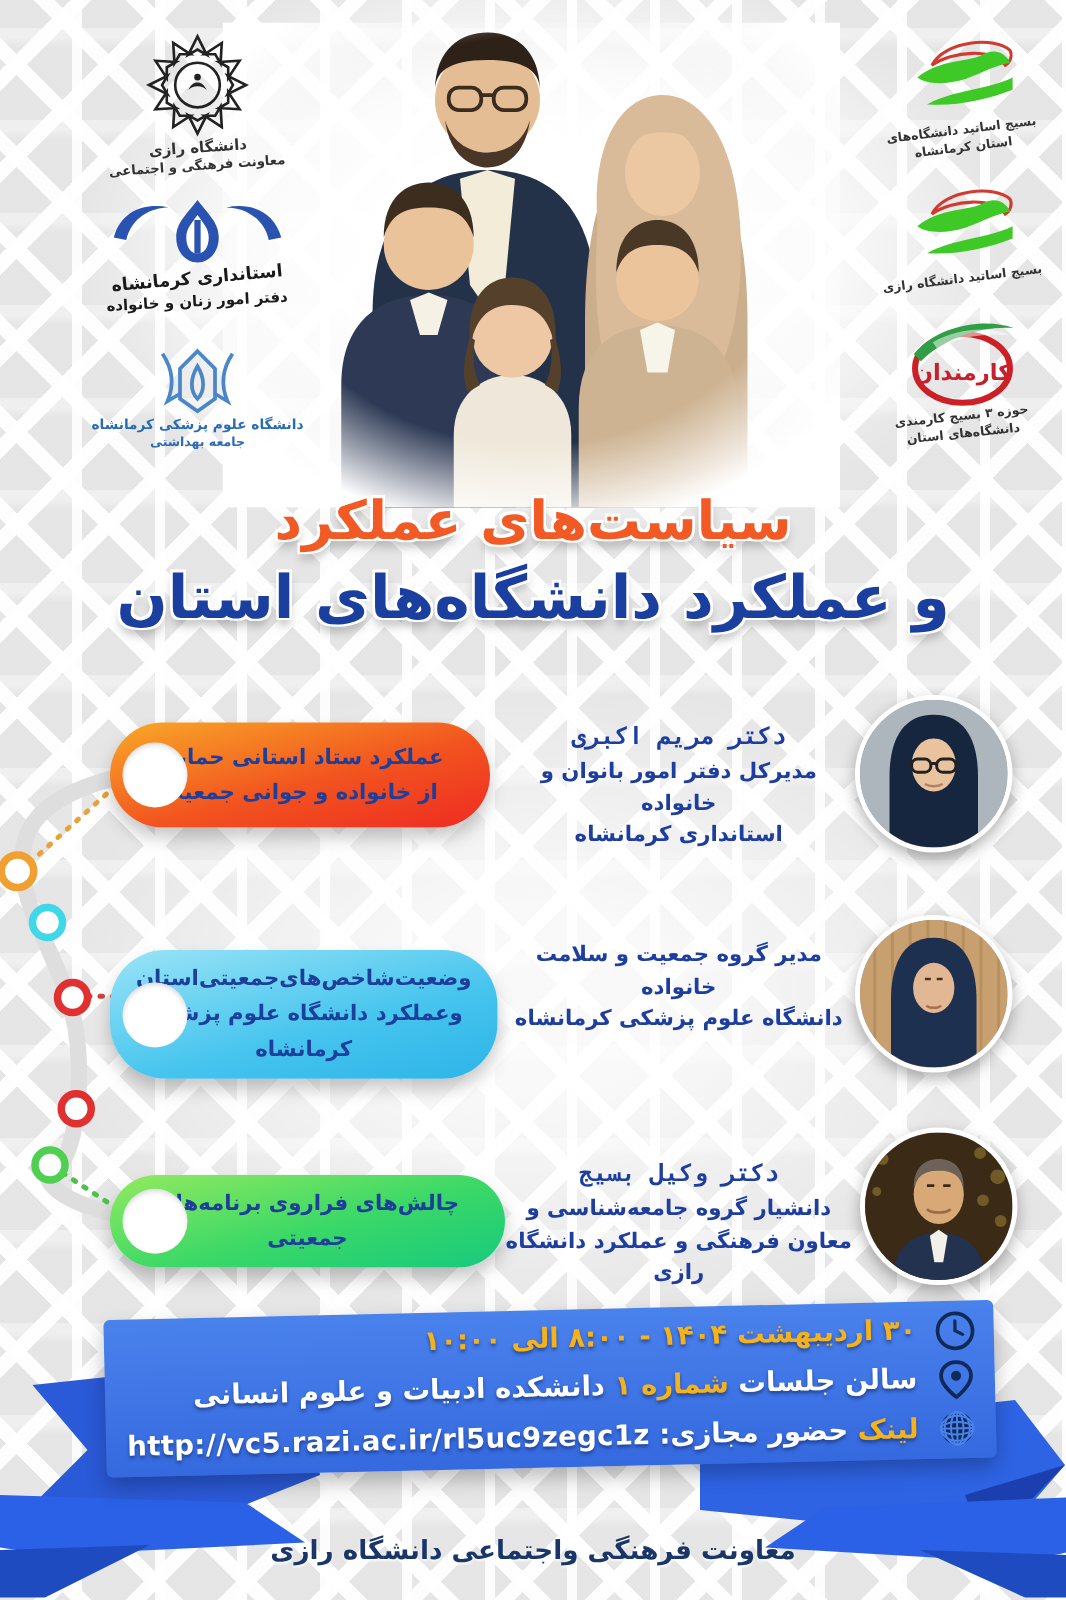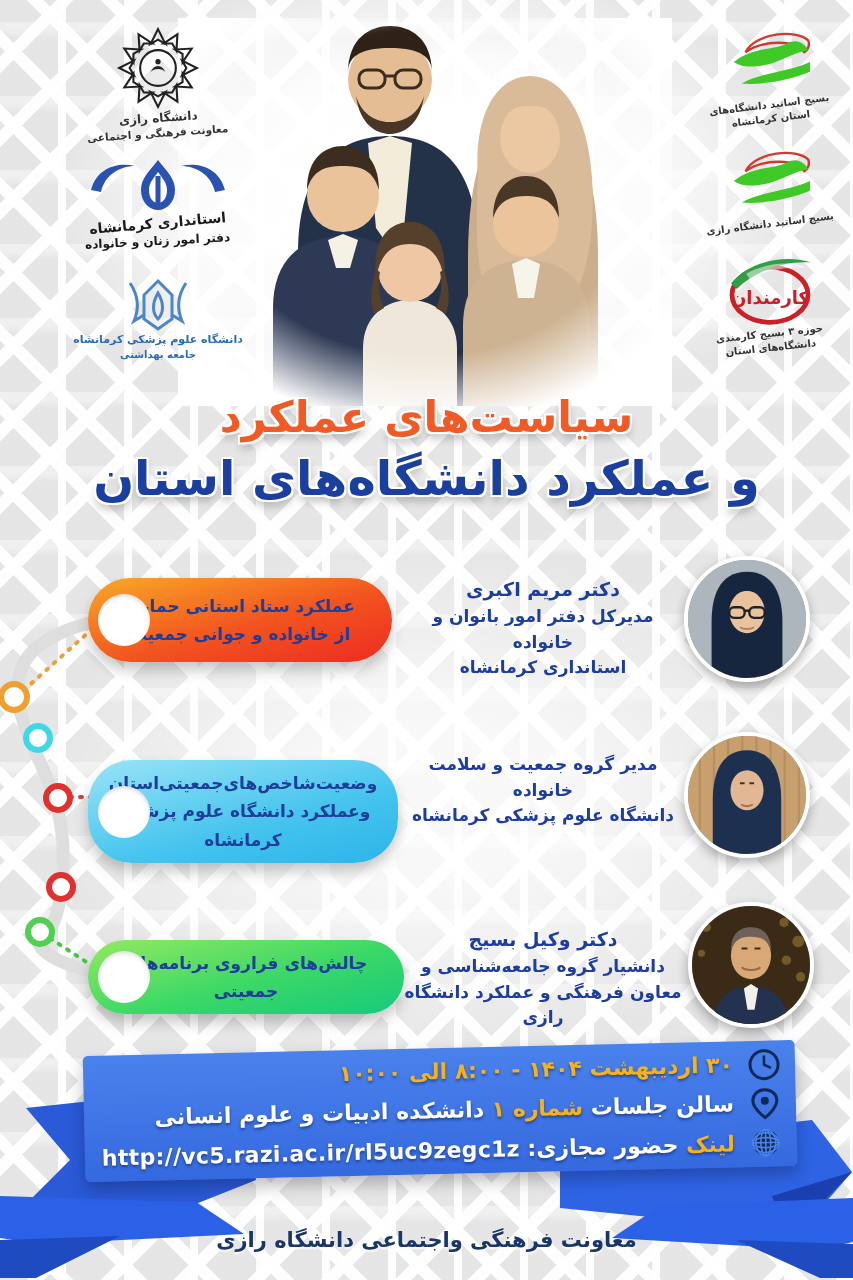--- a/index.html
+++ b/index.html
@@ -34,21 +34,21 @@
     line-height:1.65;box-shadow:0 8px 14px rgba(0,0,0,.22);padding:0 26px;}
   .pill .hole{position:absolute;left:10px;top:50%;transform:translateY(-50%);width:52px;height:52px;
     border-radius:50%;background:#fff;box-shadow:inset 0 2px 4px rgba(0,0,0,.15);}
   .pill1{left:88px;top:578px;width:252px;height:84px;
     background:linear-gradient(165deg,#f9a928 0%,#f2541f 55%,#ee2b22 100%);}
   .pill2{left:88px;top:760px;width:258px;height:103px;
     background:linear-gradient(165deg,#9ae4f6 0%,#45c4ee 60%,#2db4e8 100%);}
   .pill3{left:88px;top:940px;width:264px;height:74px;
     background:linear-gradient(165deg,#93ea5f 0%,#3ad867 55%,#17c97e 100%);}
   .speaker{position:absolute;width:270px;direction:rtl;text-align:center;color:#1d3e9e;font-weight:bold;}
-  .speaker .nm{font-size:19px;margin-bottom:4px;}
+  .speaker .nm{font-size:19px;margin-bottom:4px;font-family:Liberation Mono, monospace;}
   .speaker .rl{font-size:17px;line-height:1.5;text-align:center;}
   .sp1{left:408px;top:578px;}
   .sp2{left:408px;top:752px;}
   .sp3{left:400px;top:928px;width:286px;}
   .photo{position:absolute;width:118px;height:118px;border-radius:50%;overflow:hidden;
     border:4px solid #fff;box-shadow:0 5px 12px rgba(0,0,0,.3);background:#999;}
   .ph1{left:684px;top:556px;}
   .ph2{left:684px;top:732px;}
   .ph3{left:688px;top:902px;}
   .photo svg{display:block;width:100%;height:100%;}

